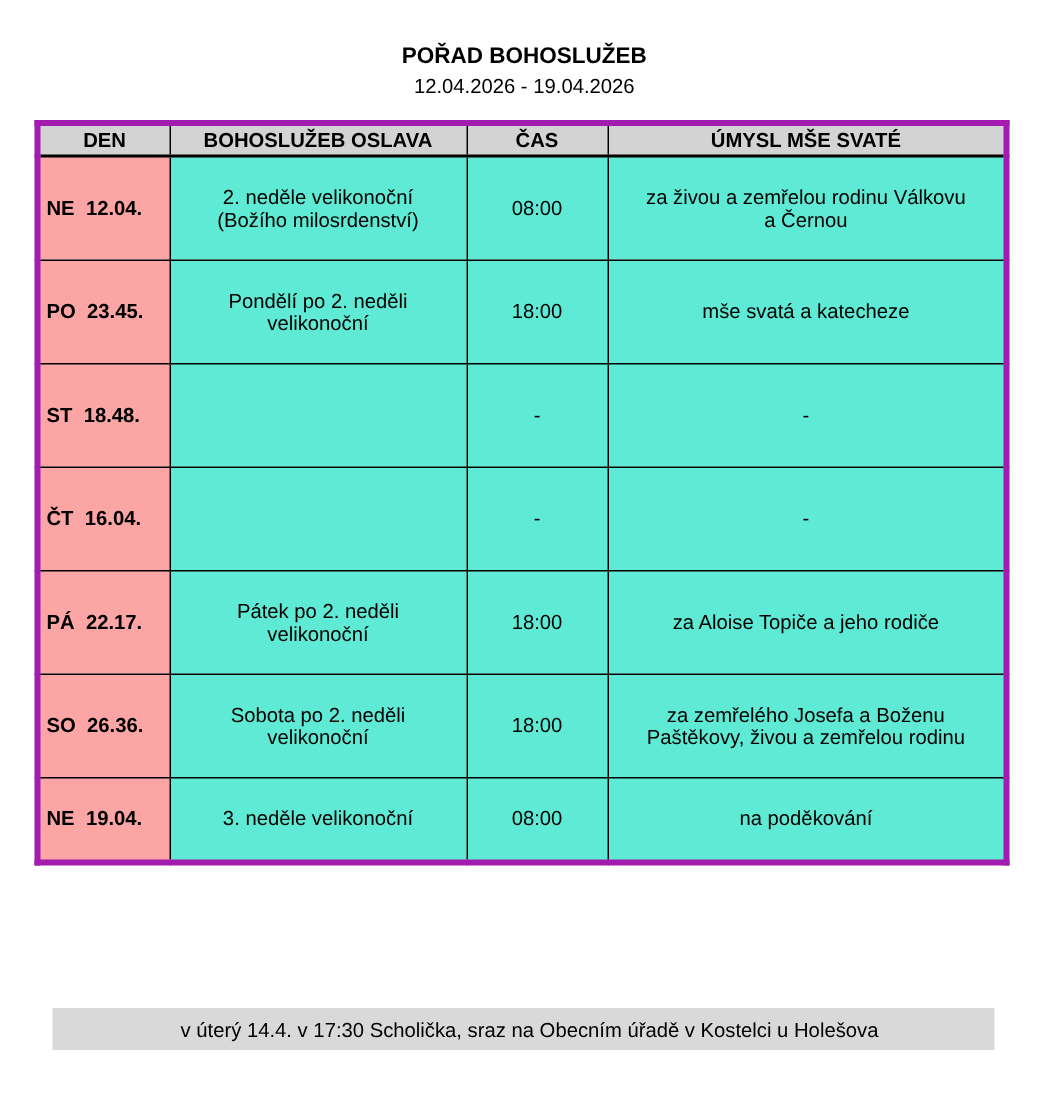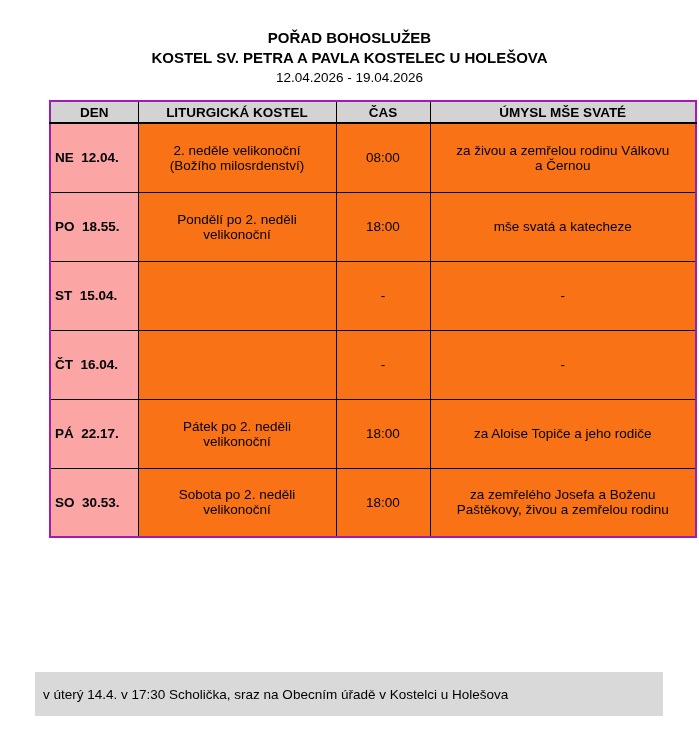--- a/index.html
+++ b/index.html
@@ -24,22 +24,22 @@
     font-weight: bold;
     line-height: 20px;
   }
   .title-line3 {
     font-size: 13.5px;
     font-weight: normal;
     line-height: 19px;
   }
   table.schedule {
     border-collapse: collapse;
-    border: 2px solid #a21caf;
-    margin: 13px 0 0 49px;
+    border: 4px solid #a21caf;
+    margin: 13px 0 0 23px;
     width: 646px;
     table-layout: fixed;
   }
   table.schedule th, table.schedule td {
     border: 1px solid #000000;
     font-size: 13.5px;
     padding: 2px 4px;
     box-sizing: border-box;
   }
   table.schedule th {
@@ -56,106 +56,112 @@
   td.cell-den {
     background: #fca5a5;
     font-weight: bold;
     text-align: left;
     padding-left: 8px;
     white-space: pre-wrap;
   }
   td.cell-oslava, td.cell-cas, td.cell-umysl {
     text-align: center;
     white-space: pre-line;
-    background: #f97316;
+    background: #5eead4;
   }
   tr.row { height: 69px; }
   tr.row-last { height: 57px; }
   .footer-note {
     position: absolute;
     left: 35px;
     top: 672px;
     width: 628px;
-    height: 44px;
+    height: 28px;
     background: #d9d9d9;
     display: flex;
     align-items: center;
     box-sizing: border-box;
     padding-left: 8px;
     font-size: 13.5px;
+    justify-content: center;
   }
 </style>
 </head>
 <body>
 
 <div class="page">
 
   <div class="title-block">
     <div class="title-line1">POŘAD BOHOSLUŽEB</div>
-    <div class="title-line2">KOSTEL SV. PETRA A PAVLA KOSTELEC U HOLEŠOVA</div>
     <div class="title-line3">12.04.2026 - 19.04.2026</div>
   </div>
 
   <table class="schedule">
     <colgroup>
       <col class="c-den">
         <col class="c-oslava">
         <col class="c-cas">
         <col class="c-umysl">
     </colgroup>
     <thead>
       <tr>
         <th>DEN</th>
-        <th>LITURGICKÁ KOSTEL</th>
+        <th>BOHOSLUŽEB OSLAVA</th>
         <th>ČAS</th>
         <th>ÚMYSL MŠE SVATÉ</th>
       </tr>
     </thead>
     <tbody>
       <tr class="row">
         <td class="cell-den">NE  12.04.</td>
         <td class="cell-oslava">2. neděle velikonoční
 (Božího milosrdenství)</td>
         <td class="cell-cas">08:00</td>
         <td class="cell-umysl">za živou a zemřelou rodinu Válkovu
 a Černou</td>
       </tr>
       <tr class="row">
-        <td class="cell-den">PO  18.55.</td>
+        <td class="cell-den">PO  23.45.</td>
         <td class="cell-oslava">Pondělí po 2. neděli
 velikonoční</td>
         <td class="cell-cas">18:00</td>
         <td class="cell-umysl">mše svatá a katecheze</td>
       </tr>
       <tr class="row">
-        <td class="cell-den">ST  15.04.</td>
+        <td class="cell-den">ST  18.48.</td>
         <td class="cell-oslava"></td>
         <td class="cell-cas">-</td>
         <td class="cell-umysl">-</td>
       </tr>
       <tr class="row">
         <td class="cell-den">ČT  16.04.</td>
         <td class="cell-oslava"></td>
         <td class="cell-cas">-</td>
         <td class="cell-umysl">-</td>
       </tr>
       <tr class="row">
         <td class="cell-den">PÁ  22.17.</td>
         <td class="cell-oslava">Pátek po 2. neděli
 velikonoční</td>
         <td class="cell-cas">18:00</td>
         <td class="cell-umysl">za Aloise Topiče a jeho rodiče</td>
       </tr>
       <tr class="row">
-        <td class="cell-den">SO  30.53.</td>
+        <td class="cell-den">SO  26.36.</td>
         <td class="cell-oslava">Sobota po 2. neděli
 velikonoční</td>
         <td class="cell-cas">18:00</td>
         <td class="cell-umysl">za zemřelého Josefa a Boženu
 Paštěkovy, živou a zemřelou rodinu</td>
+      </tr>
+      <tr class="row row-last">
+        <td class="cell-den">NE  19.04.</td>
+        <td class="cell-oslava">3. neděle velikonoční</td>
+        <td class="cell-cas">08:00</td>
+        <td class="cell-umysl">na poděkování</td>
       </tr>
     </tbody>
   </table>
 
   <div class="footer-note">
     <span>v úterý 14.4. v 17:30 Scholička, sraz na Obecním úřadě v Kostelci u Holešova</span>
   </div>
 
 </div>
 

